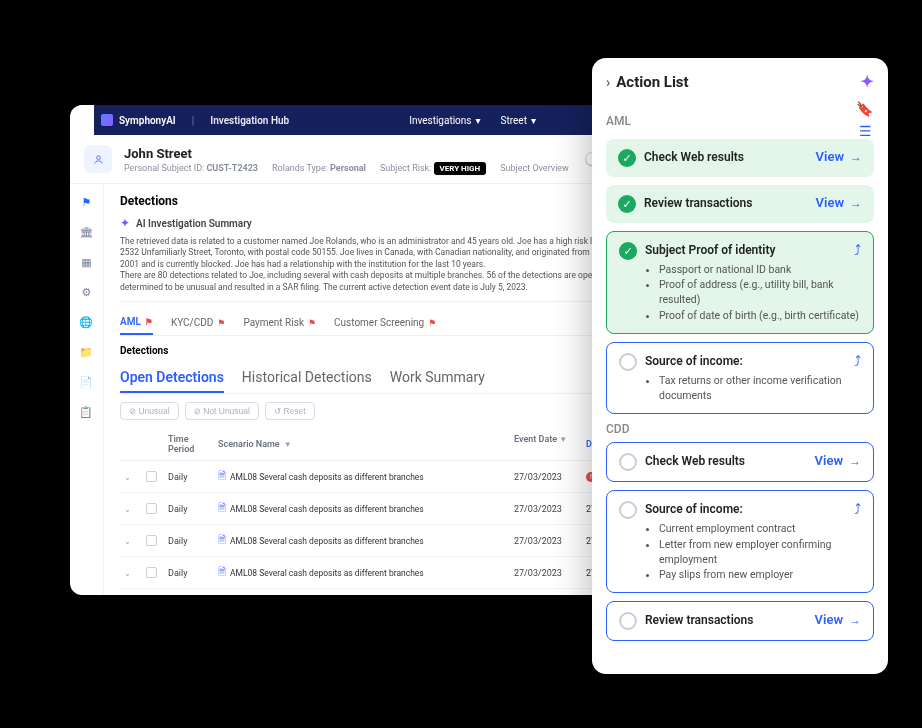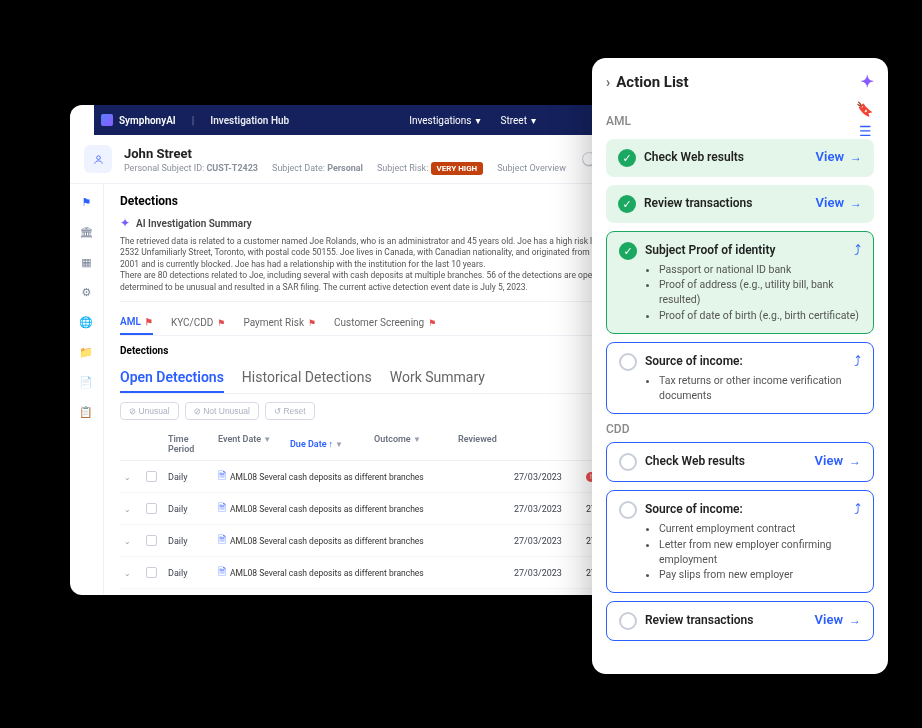--- a/index.html
+++ b/index.html
@@ -15,21 +15,21 @@
 .brand-sub { color: rgba(255,255,255,0.9); }
 .topnav { display: flex; gap: 20px; margin-left: 120px; }
 .topnav-item { display: flex; align-items: flex-start; gap: 4px; cursor: pointer; }
 .search-area { margin-left: auto; display: flex; align-items: center; gap: 6px; color: rgba(255,255,255,0.85); }
 
 .subject-bar { display: flex; align-items: center; padding: 10px 14px; gap: 12px; border-bottom: 1px solid #eef0f5; }
 .subject-icon { width: 28px; height: 28px; border-radius: 6px; background: #eef3ff; display: flex; align-items: center; justify-content: center; color: #4a6dff; }
 .subject-name { font-size: 13px; font-weight: 700; color: #222; }
 .subject-meta { color: #8a8f9c; font-size: 9px; display: flex; gap: 14px; margin-top: 2px; }
 .subject-meta span { white-space: nowrap; }
-.risk-badge { background: #c2410c; color: #fff; font-weight: 700; font-size: 8px; padding: 2px 6px; border-radius: 3px; }
+.risk-badge { background: #000000; color: #fff; font-weight: 700; font-size: 8px; padding: 2px 6px; border-radius: 3px; }
 .toggle { width: 28px; height: 14px; background: #d8dbe5; border-radius: 7px; position: relative; margin-left: 6px; }
 .toggle::after { content:''; position:absolute; width:12px; height:12px; background:#fff; border-radius:50%; top:1px; left:1px; box-shadow:0 1px 2px rgba(0,0,0,0.2); }
 
 .body-wrap { display: flex; height: calc(100% - 30px - 50px); }
 .left-rail { width: 34px; border-right: 1px solid #eef0f5; display: flex; flex-direction: column; align-items:center; padding-top: 10px; gap: 14px; }
 .rail-icon { width: 16px; height: 16px; color: #7a8499; cursor:pointer; display:flex; align-items:center; justify-content:center; }
 .rail-icon.active { color: #2b5fff; }
 
 .content { flex: 1; padding: 10px 16px; overflow: hidden; }
 .section-title { font-size: 12px; font-weight: 700; margin-bottom: 8px; }
@@ -142,21 +142,21 @@
     <div class="subject-icon">
       <svg viewBox="0 0 24 24" fill="none" stroke="currentColor" stroke-width="2">
           <circle cx="12" cy="8" r="4"></circle>
           <path d="M4 21c0-4 4-6 8-6s8 2 8 6"></path>
         </svg>
     </div>
     <div>
       <div class="subject-name">John Street</div>
       <div class="subject-meta">
         <span><span>Personal Subject ID:</span> <b>CUST-T2423</b></span>
-        <span><span>Subject Date:</span> <b>Personal</b></span>
+        <span><span>Rolands Type:</span> <b>Personal</b></span>
         <span><span>Subject Risk:</span> <span class="risk-badge">VERY HIGH</span></span>
         <span>Subject Overview</span>
       </div>
     </div>
     <div class="toggle" style="margin-left:4px;"></div>
   </div>
 
   <div class="body-wrap">
     <div class="left-rail">
       <div class="rail-icon active">⚑</div>
@@ -221,20 +221,24 @@
         <button class="btn-outline">⊘ <span>Unusual</span></button>
         <button class="btn-outline">⊘ <span>Not Unusual</span></button>
         <button class="btn-outline">↺ <span>Reset</span></button>
       </div>
 
       <div class="table">
         <div class="th-row">
           <div class="col-expand"></div>
           <div class="col-check"></div>
           <div class="col-period"><span>Time Period</span></div>
+          <div class="col-scenario">
+              <span>Scenario Name</span> 
+              <span class="filter-icon">▼</span>
+            </div>
           <div class="col-date"><span>Event Date</span> <span class="filter-icon">▼</span></div>
           <div class="col-due"><span>Due Date</span> ↑ <span class="filter-icon">▼</span></div>
           <div class="col-outcome"><span>Outcome</span> <span class="filter-icon">▼</span></div>
           <div class="col-reviewed"><span>Reviewed</span></div>
         </div>
         <div id="rows-mount">
             <div class="row">
               <div class="col-expand"><span class="chevron">⌄</span></div>
               <div class="col-check">
                 <div class="checkbox"></div>

